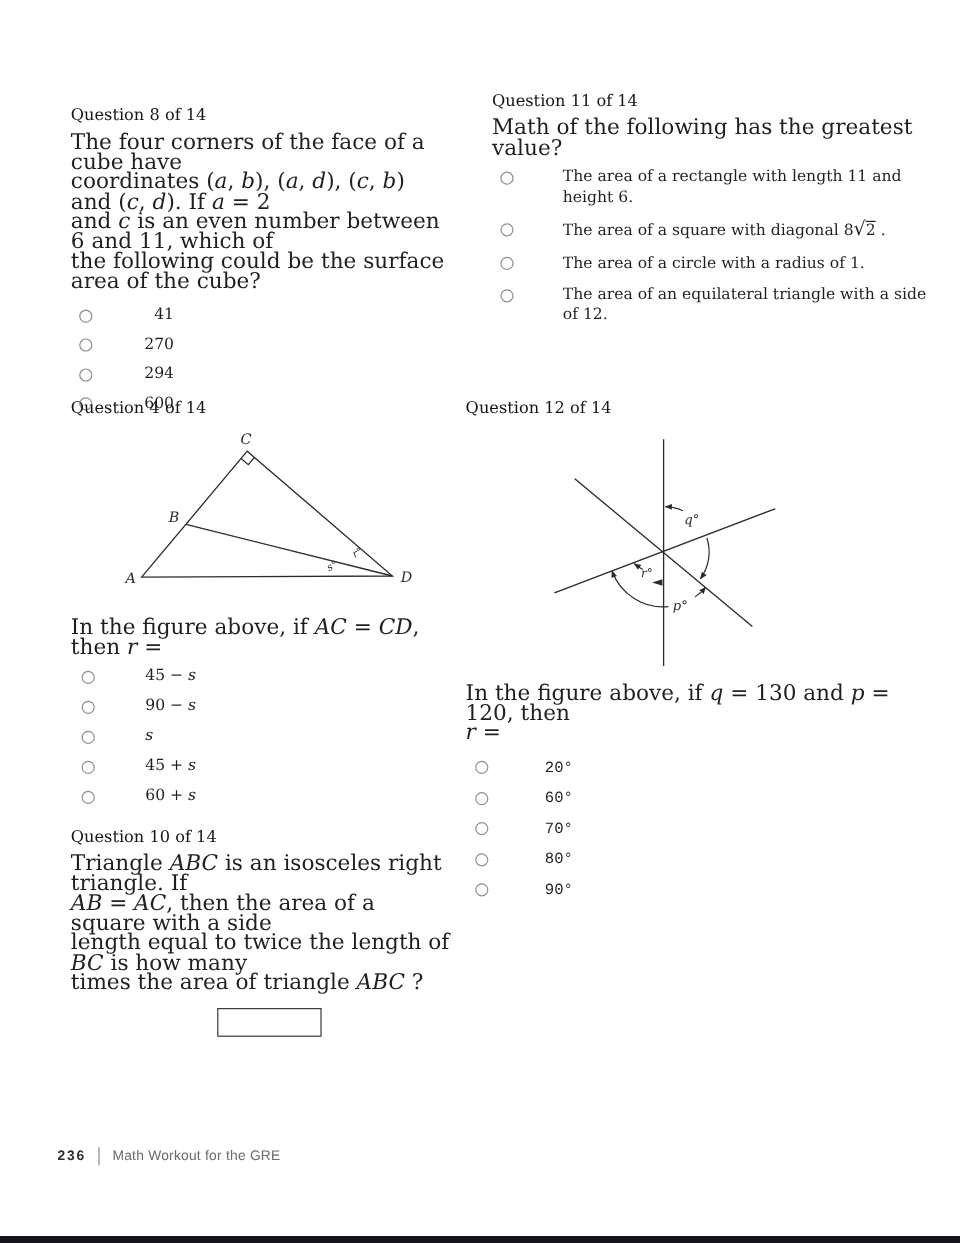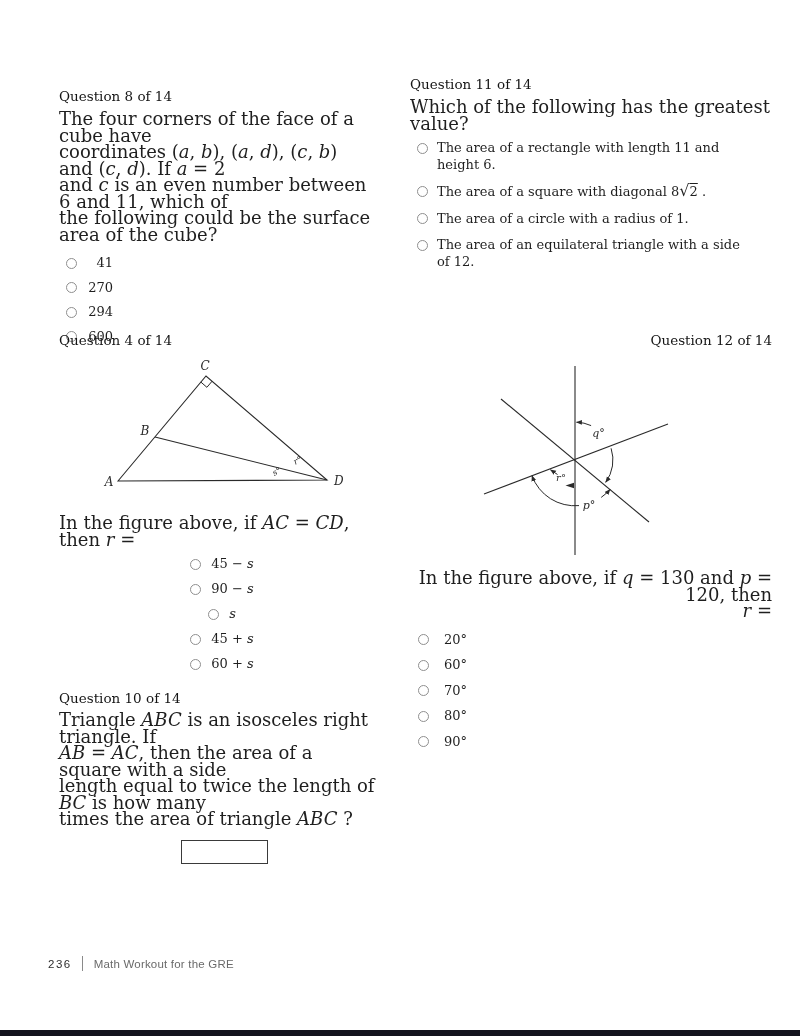--- a/index.html
+++ b/index.html
@@ -5,61 +5,61 @@
   * { margin:0; padding:0; box-sizing:border-box; }
   html,body { background:#ffffff; }
   .page {
     position:relative; width:800px; height:1036px; background:#ffffff;
     font-family:"DejaVu Serif", serif; color:#1f1f1f; overflow:hidden;
   }
   .q { position:absolute; }
   .qhead { font-size:13.5px; line-height:16px; color:#151515; }
   .qbody { font-size:18px; line-height:16.5px; margin-top:7px; color:#1f1f1f; }
   .opts { margin-top:12px; }
-  .opt { display:flex; align-items:flex-start; }
+  .opt { display:flex; align-items:flex-start;gap:32px; }
   .radio {
     flex:0 0 auto; width:11px; height:11px; border:1px solid #8f8f8f;
     border-radius:50%; background:#fff; margin-top:2.5px;
   }
   
   #q8 .opt { margin-bottom:8.5px; }
   #q8 .radio { margin-left:7px; }
   #q8 .num { display:inline-block; width:27px; text-align:right; margin-left:9px; font-size:13px; line-height:16px; }
   
   #q9 .opts { margin-top:8px; }
-  #q9 .opt { margin-bottom:8.5px;justify-content:center; }
+  #q9 .opt { margin-bottom:8.5px; }
   #q9 .radio { margin-left:9px; }
   #q9 .optText { margin-left:10px; font-size:13px; line-height:16.5px; }
   
   #q11 .opts { margin-top:8px; }
   #q11 .opt { margin-bottom:10px; }
   #q11 .radio { margin-left:7px; }
   #q11 .optText { margin-left:9px; font-size:13px; line-height:16.5px; }
   
   #q12 .opts { margin-top:12px; }
-  #q12 .opt { margin-bottom:9px; }
+  #q12 .opt { margin-bottom:9px;font-family:Liberation Mono, monospace; }
   #q12 .radio { margin-left:8px; }
   #q12 .optText { margin-left:15px; font-size:13px; line-height:16.5px; }
   i { font-style:italic; }
   .radical { font-size:16px; }
   .radicand { text-decoration:overline; }
   .figure9 { margin:6px 0 0 36px; display:block; }
   .figure12 { margin:10px 0 0 60px; display:block; }
   .fig-line { stroke:#2a2a2a; stroke-width:1.1; fill:none; }
   .fig-arc { stroke:#2a2a2a; stroke-width:1; fill:none; }
   .fig-label { font-family:"DejaVu Serif", serif; font-style:italic; fill:#2a2a2a; }
   .answer-box {
     width:87px; height:24px; border:1px solid #3a3a3a; background:#fff;
     margin:12px 0 0 122px;
   }
   .footer {
     position:absolute; left:48px; top:956px; display:flex; align-items:center;
     font-family:"Liberation Sans", sans-serif;
   }
-  .footer .pgnum { font-size:11.5px; font-weight:normal; letter-spacing:1.5px; color:#2e2e2e; }
+  .footer .pgnum { font-size:11.5px; font-weight:bold; letter-spacing:1.5px; color:#2e2e2e; }
   .footer .fdiv { width:1px; height:15px; background:#8a8a8a; margin:0 11px 0 10px; }
   .footer .btitle { font-size:11.5px; color:#6a6a6a; letter-spacing:0.2px; }
   .bottom-bar { position:absolute; left:0; bottom:0; width:800px; height:6px; }
 </style>
 </head>
 <body>
 
 <div class="page">
 
   <section class="q" id="q8" style="left:59px; top:88px; width:317px;">
@@ -126,42 +126,42 @@
   </section>
 
   <section class="q" id="q10" style="left:59px; top:690px; width:317px;">
     <div class="qhead">Question 10 of 14</div>
     <div class="qbody" style="margin-top:6px;">Triangle <i>ABC</i> is an isosceles right triangle. If<br><i>AB</i> = <i>AC</i>, then the area of a square with a side<br>length equal to twice the length of <i>BC</i> is how many<br>times the area of triangle <i>ABC</i> ?</div>
     <div class="answer-box"></div>
   </section>
 
   <section class="q" id="q11" style="left:410px; top:76px; width:362px;">
     <div class="qhead">Question 11 of 14</div>
-    <div class="qbody">Which of the following has the greatest value?</div>
+    <div class="qbody">Math of the following has the greatest value?</div>
     <div class="opts">
       <div class="opt">
         <span class="radio"></span>
         <span class="optText">The area of a rectangle with length 11 and<br>height 6.</span>
       </div>
       <div class="opt">
         <span class="radio"></span>
         <span class="optText">The area of a square with diagonal 8<span class="radical">√</span><span class="radicand">2</span> .</span>
       </div>
       <div class="opt">
         <span class="radio"></span>
         <span class="optText">The area of a circle with a radius of 1.</span>
       </div>
       <div class="opt">
         <span class="radio"></span>
         <span class="optText">The area of an equilateral triangle with a side<br>of 12.</span>
       </div>
     </div>
   </section>
 
-  <section class="q" id="q12" style="left:410px; top:332px; width:362px;text-align:right;">
+  <section class="q" id="q12" style="left:388px; top:332px; width:362px;">
     <div class="qhead">Question 12 of 14</div>
 
     <svg class="figure12" width="210" height="200" viewBox="0 0 210 200">
       <defs>
         <marker id="ahE" viewBox="0 0 10 10" refX="9" refY="5" markerWidth="6" markerHeight="6" orient="auto">
           <path d="M0,1 L10,5 L0,9 z" fill="#2a2a2a"></path>
         </marker>
         <marker id="ahS" viewBox="0 0 10 10" refX="9" refY="5" markerWidth="6" markerHeight="6" orient="auto-start-reverse">
           <path d="M0,1 L10,5 L0,9 z" fill="#2a2a2a"></path>
         </marker>

